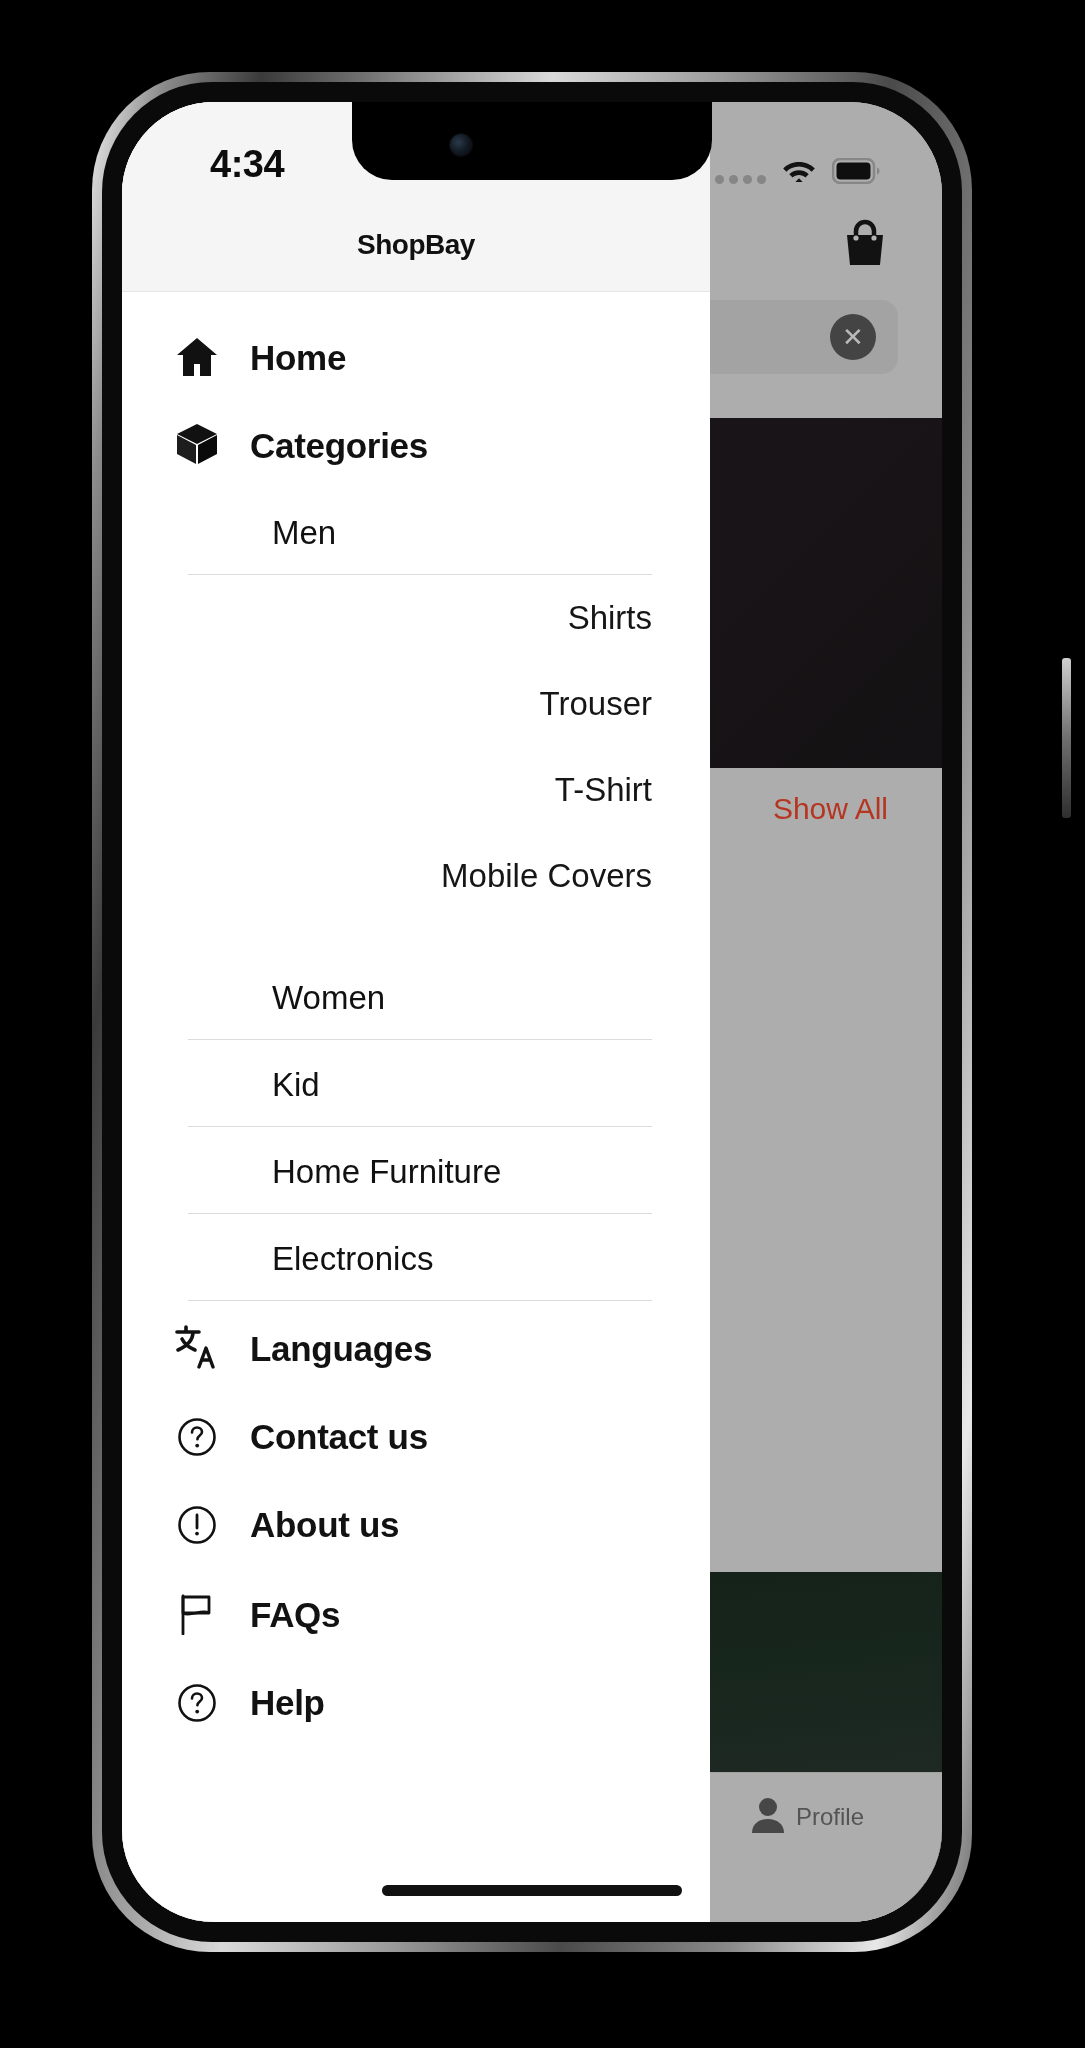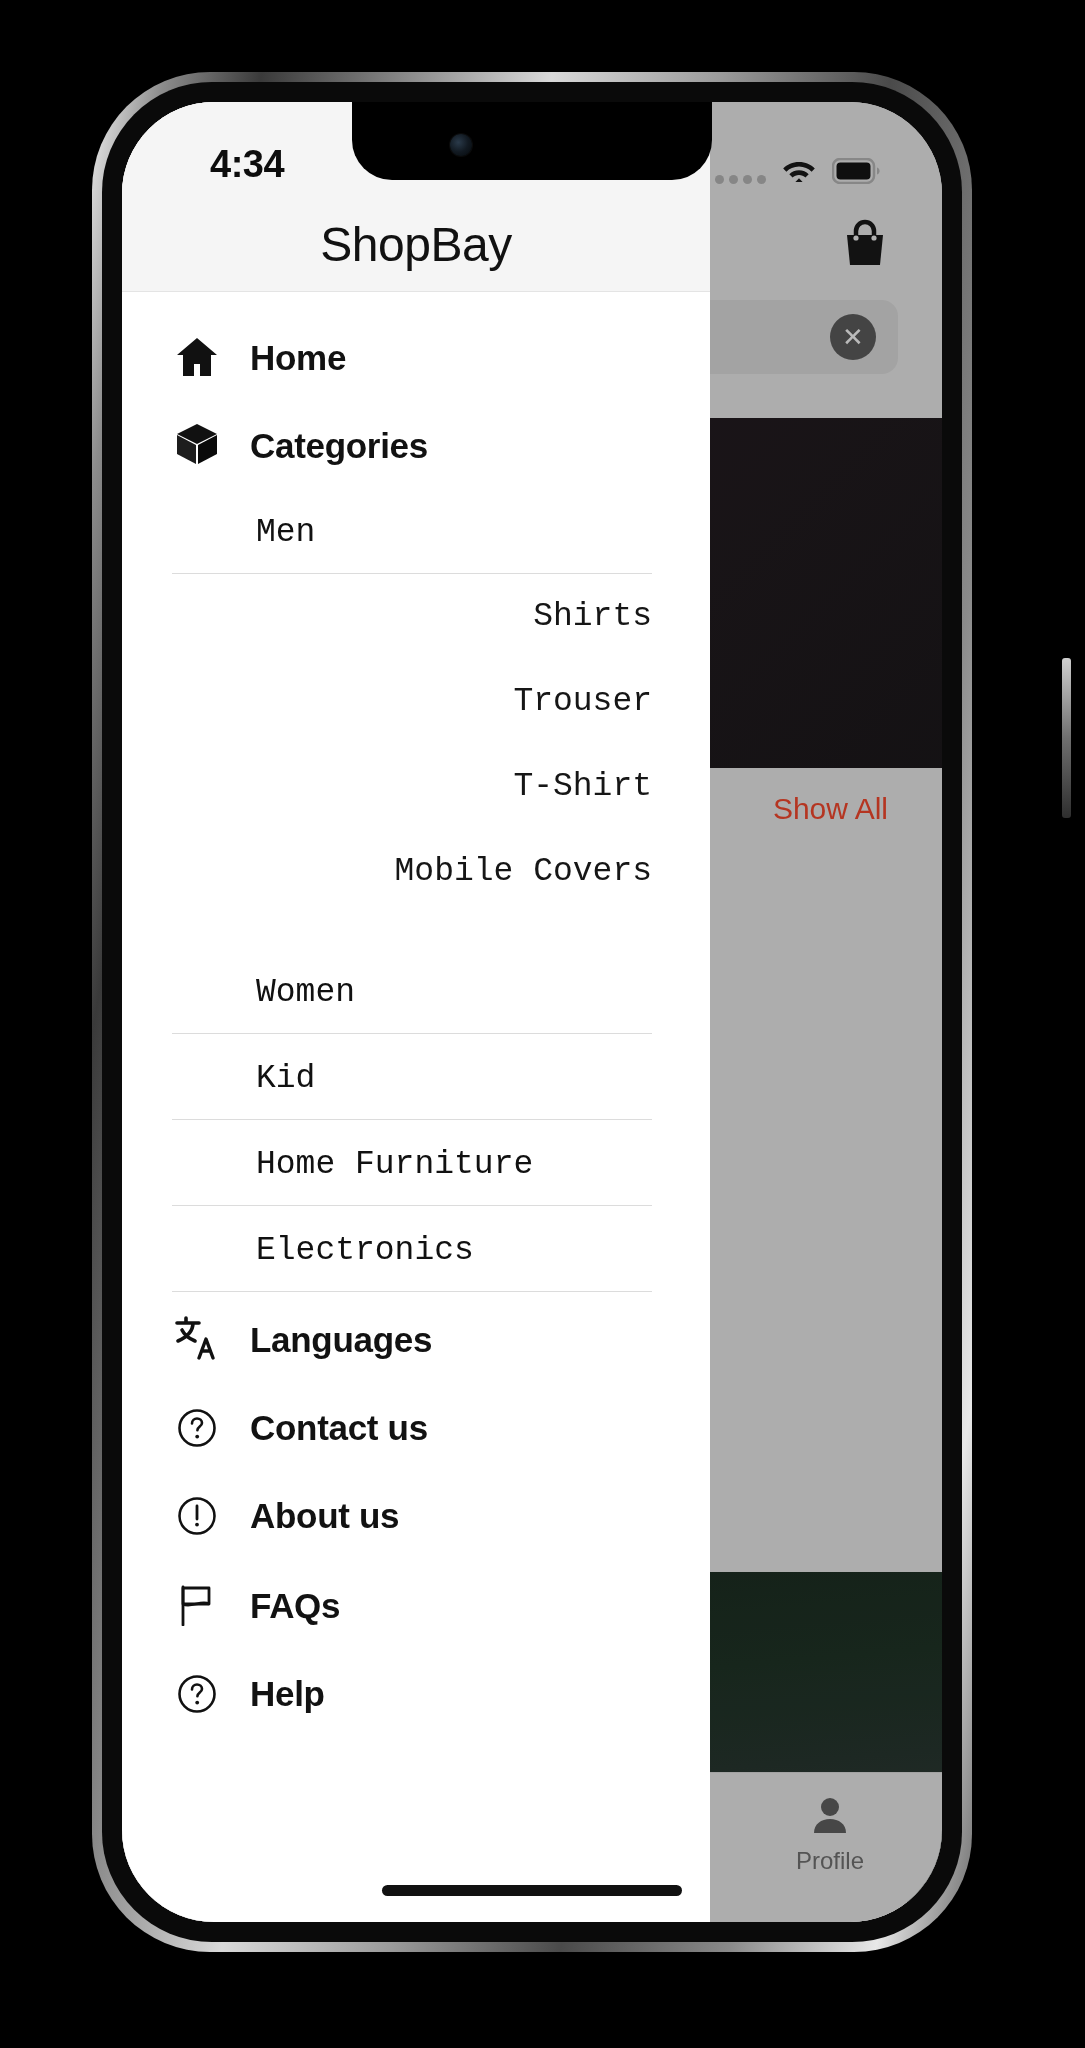--- a/index.html
+++ b/index.html
@@ -145,52 +145,52 @@
     border-radius:0 0 60px 60px; border-top:5px solid #7b564a;
   }
   .bowl-a{ left:-40px; width:100px; height:56px; }
   .bowl-b{ left:60px; }
   .bg-tabbar{
     position:absolute; left:0; right:0; bottom:0; height:150px;
     background:#c9c9c9; border-top:1px solid #bcbcbc;
     display:flex; align-items:flex-start; justify-content:flex-end;
     padding:22px 78px 0 0;
   }
-  .tab-item{ display:flex; flex-direction:column; align-items:center; gap:8px; }
+  .tab-item{ display:flex; align-items:center; gap:8px; }
   .tab-label{ color:#5f5f5f; font-size:24px; }
 
   
   .scrim{ position:absolute; inset:0; background:rgba(30,30,30,0.16); }
 
   
   .drawer{
     position:absolute; left:0; top:0; bottom:0; width:588px;
     background:#fff; overflow:hidden; z-index:50;
   }
   .drawer-status{
     height:96px; background:#f5f5f5;
     display:flex; align-items:flex-end; padding:0 0 12px 56px;
   }
   .clock{ font-size:38px; font-weight:bold; color:#0d0d0d; letter-spacing:-0.5px;margin-left:32px; }
   .drawer-appbar{
     height:94px; background:#f5f5f5;
     display:flex; align-items:center; justify-content:center;
     border-bottom:1px solid #e4e4e4;
   }
-  .brand{ font-size:48px; font-weight:normal; color:#111; letter-spacing:-0.5px; }
+  .brand{ font-size:28px; font-weight:bold; color:#111; letter-spacing:-0.5px; }
   .drawer-body{ padding:22px 0 0 0; }
 
   .nav-row{
     display:flex; align-items:flex-end; gap:30px;
     padding:22px 0 22px 52px;
   }
   .nav-ico{ width:46px; display:flex; align-items:center; justify-content:center; flex:0 0 46px; }
   .nav-label{ font-size:35px; font-weight:bold; color:#121212; letter-spacing:-0.3px; }
 
-  .cat-block{ padding-left:50px; padding-right:58px;font-family:Liberation Mono, monospace; }
+  .cat-block{ padding-left:66px; padding-right:58px; }
   .cat-head{
     font-size:33px; color:#111; padding:26px 0 22px 84px;
     border-bottom:1px solid #dcdcdc;
   }
   .sub-item{
     font-size:33px; color:#161616; padding:24px 0 24px 116px;text-align:right;
   }
   .sub-gap{ height:34px; }
 
   .bottom-nav .nav-row{ padding-top:24px; padding-bottom:24px; }

